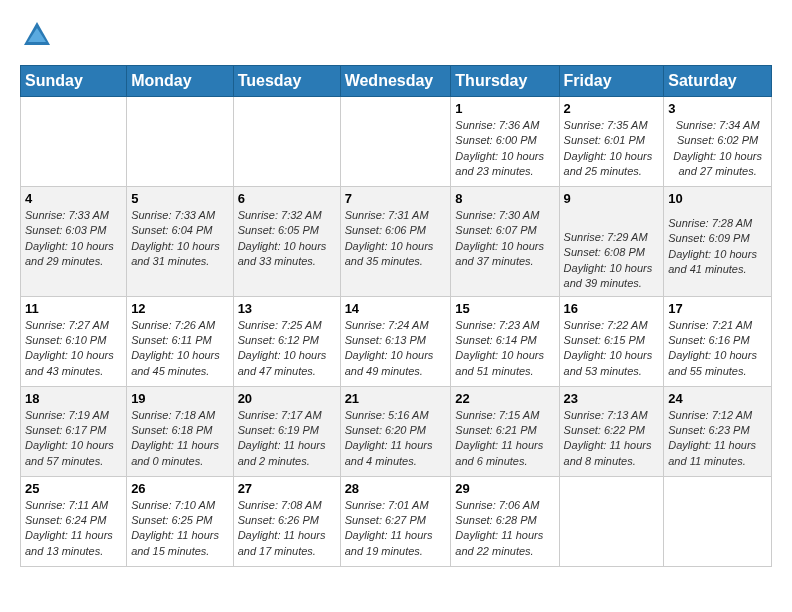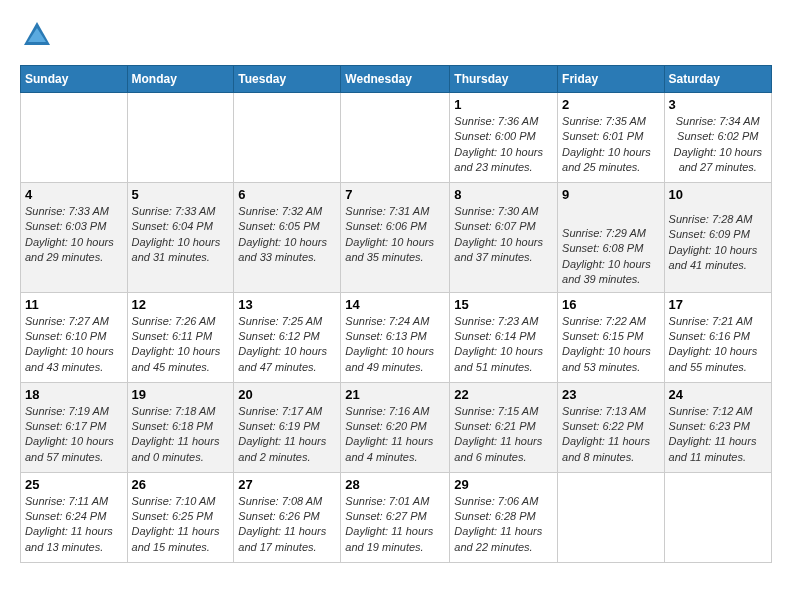--- a/index.html
+++ b/index.html
@@ -50,21 +50,21 @@
     table {
       width: 100%;
       border-collapse: collapse;
       font-size: 11px;
     }
     thead tr th {
       background-color: #2a7ab5;
       color: #fff;
       padding: 6px 4px;
       text-align: left;
-      font-size: 12px;
+      font-size: 16px;
       border: 1px solid #1a5f8f;
     }
     tbody tr td {
       border: 1px solid #ccc;
       vertical-align: top;
       padding: 4px;
       height: 90px;
       width: 113px;
     }
     .day-number {
@@ -271,21 +271,21 @@
         </td>
         <td>
           <div class="day-number">20</div>
           <div class="day-info" style="white-space: pre-line;">Sunrise: 7:17 AM
 Sunset: 6:19 PM
 Daylight: 11 hours
 and 2 minutes.</div>
         </td>
         <td>
           <div class="day-number">21</div>
-          <div class="day-info" style="white-space: pre-line;">Sunrise: 7:16 AM
+          <div class="day-info" style="white-space: pre-line;">Sunrise: 5:16 AM
 Sunset: 6:20 PM
 Daylight: 11 hours
 and 4 minutes.</div>
         </td>
         <td>
           <div class="day-number">22</div>
           <div class="day-info" style="white-space: pre-line;">Sunrise: 7:15 AM
 Sunset: 6:21 PM
 Daylight: 11 hours
 and 6 minutes.</div>

